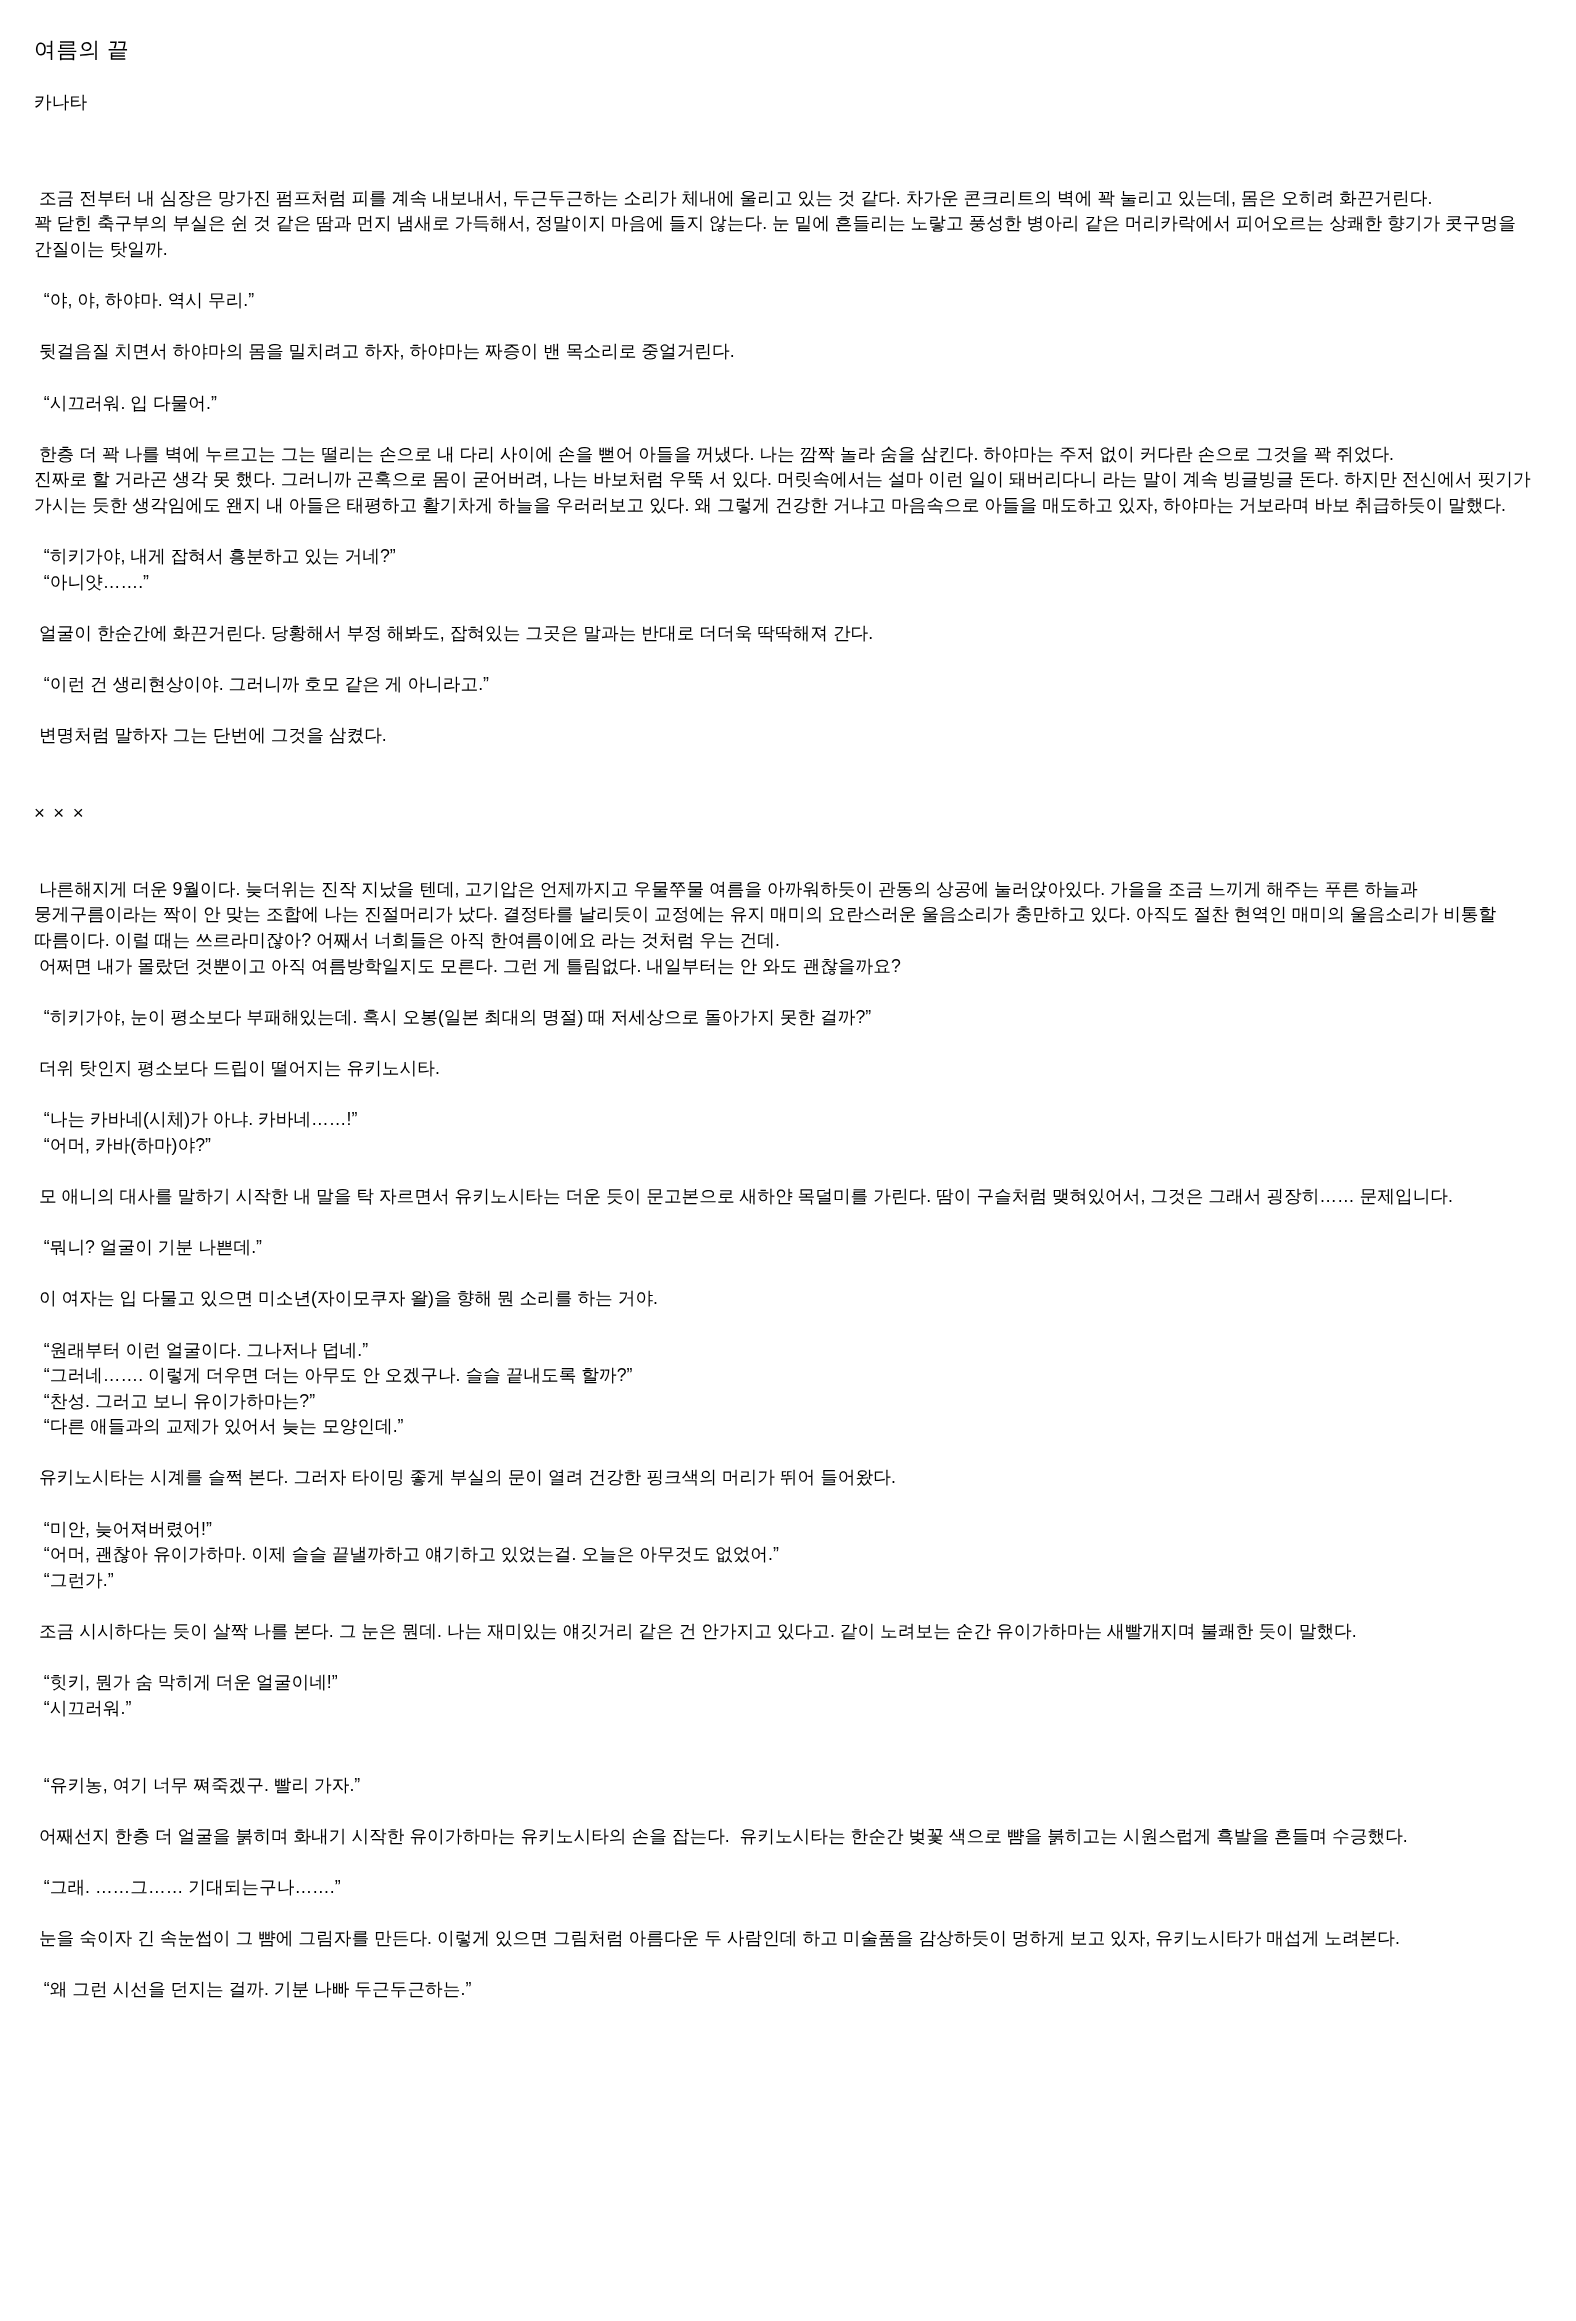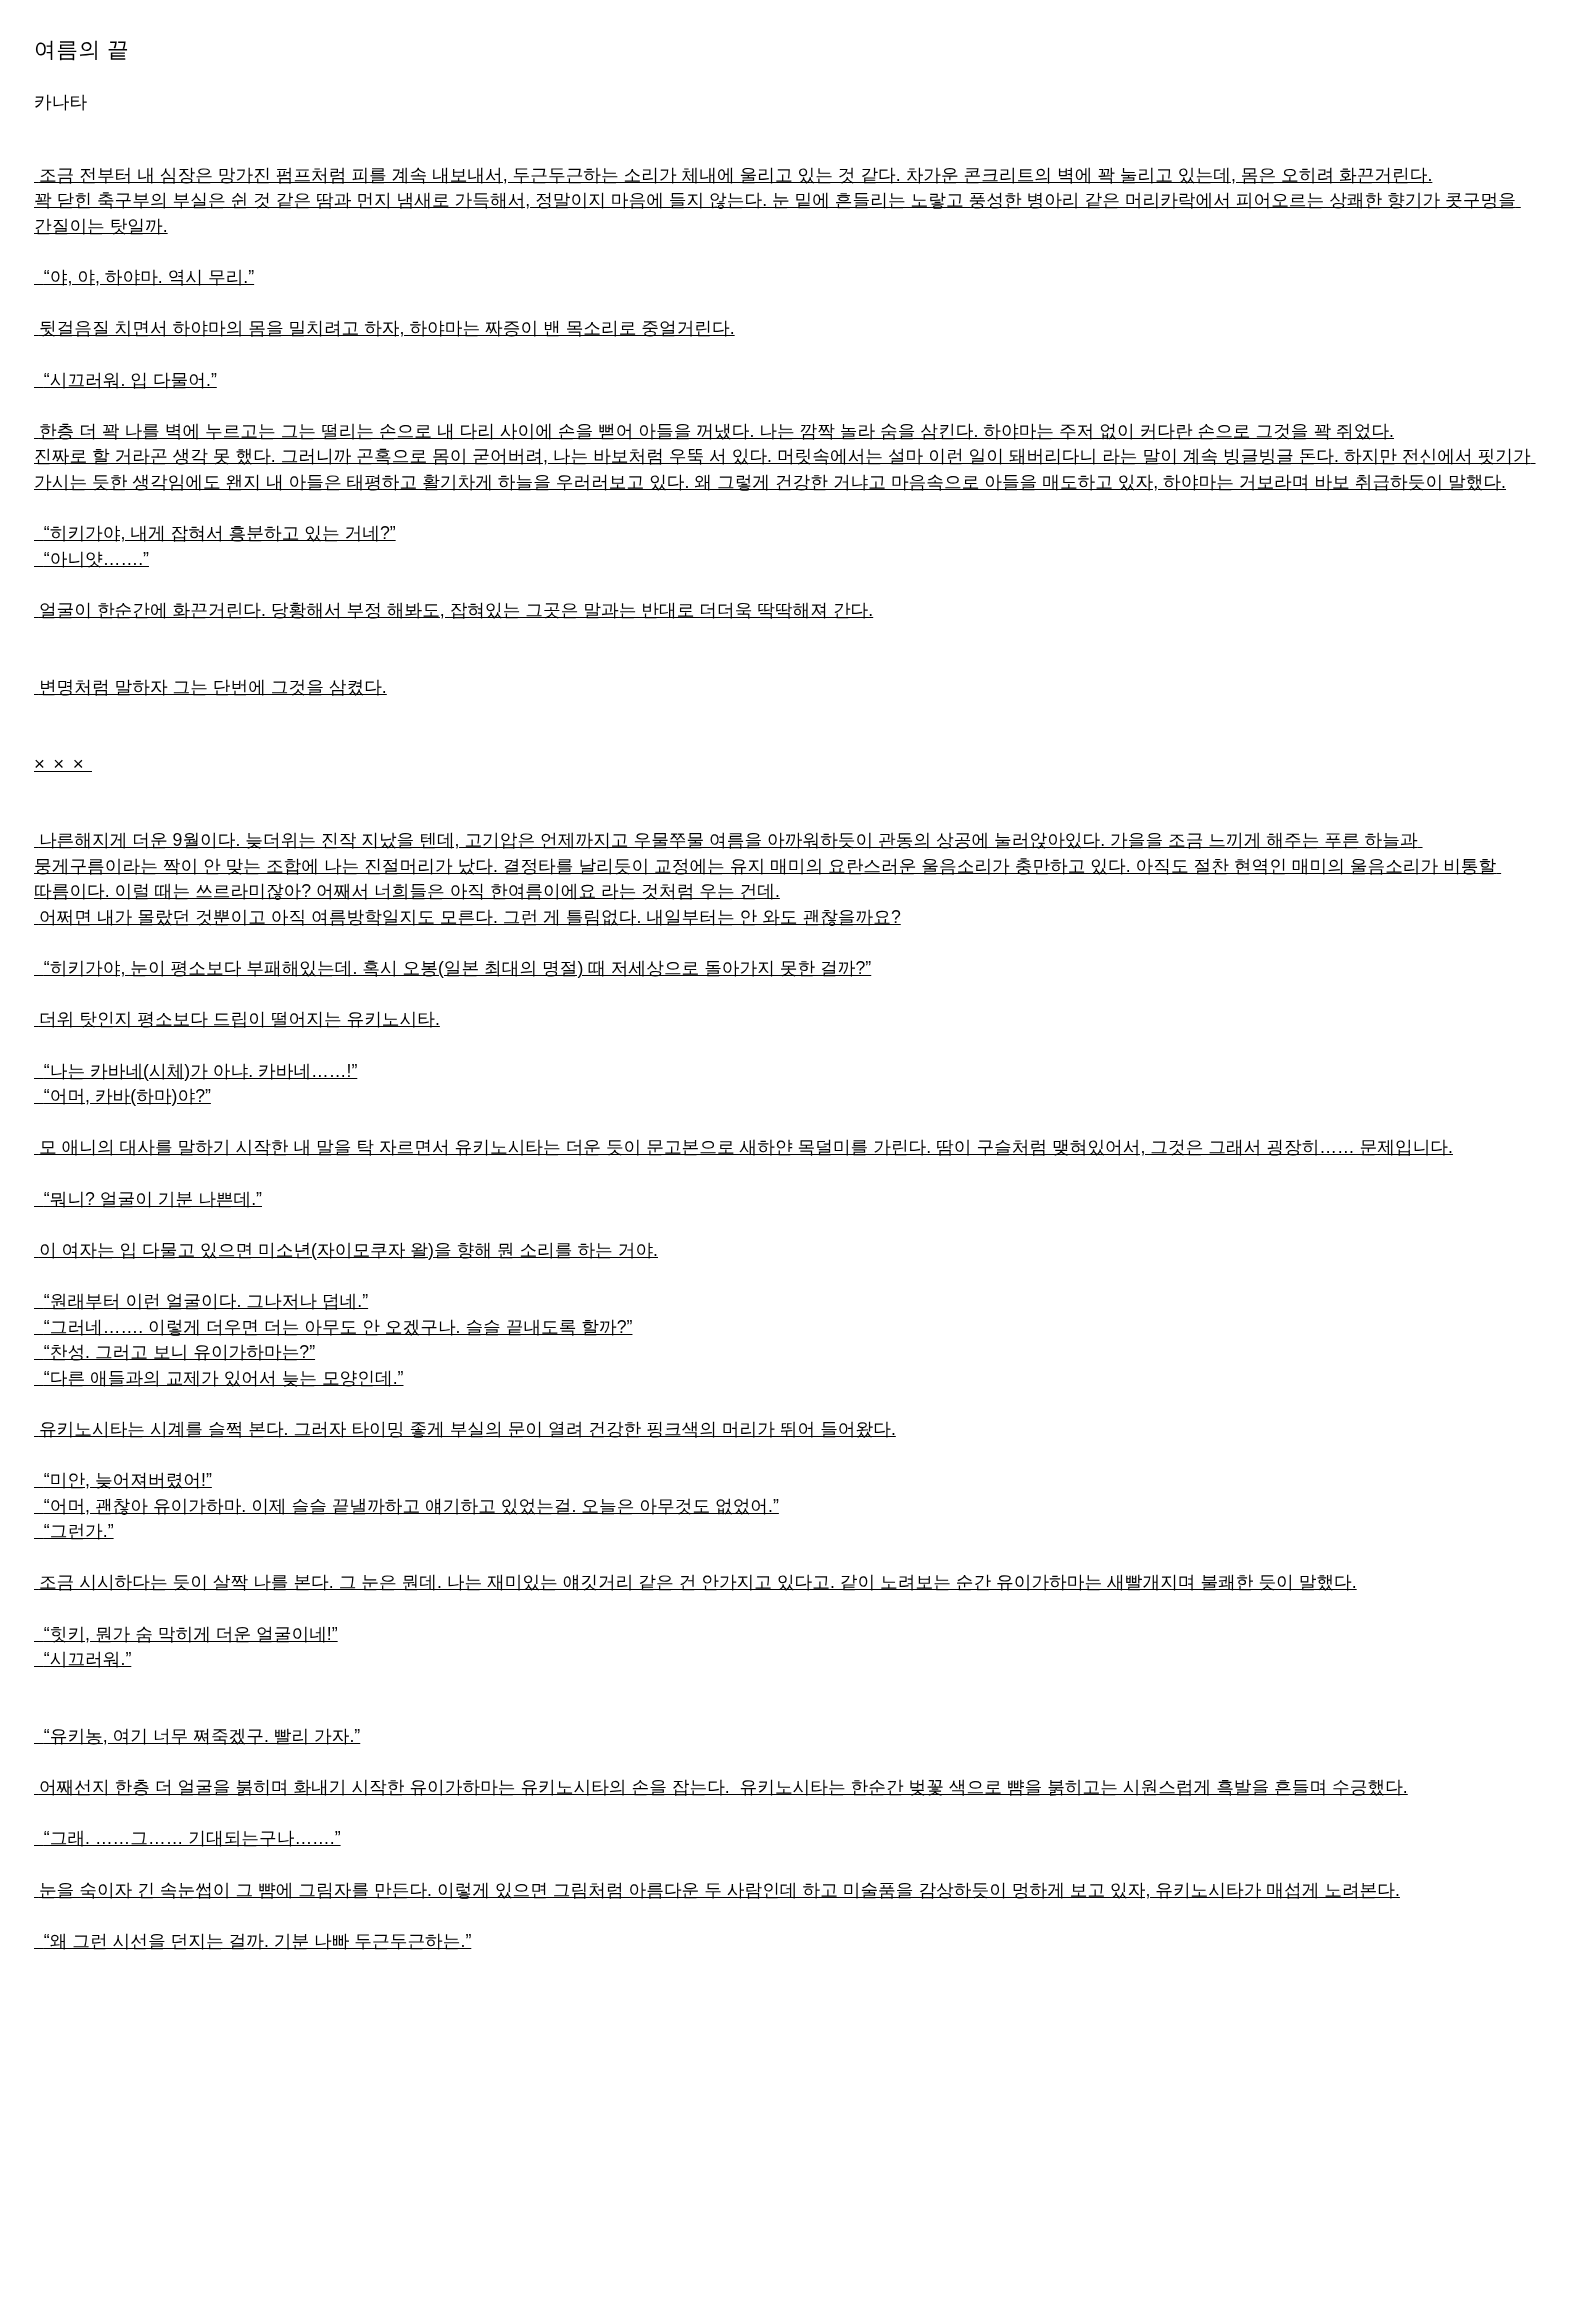--- a/index.html
+++ b/index.html
@@ -24,22 +24,21 @@
     letter-spacing: 0.5px;
   }
   .author {
     font-size: 17.7px;
     line-height: 25.6px;
     text-align: left;
     padding-right: 148px;
     margin-top: 27.6px;
   }
   .doc-body {
-    margin-top: 47px;
-    text-decoration: underline;
+    margin-top: 70px;
   }
   .line {
     font-size: 17.7px;
     line-height: 25.6px;
     min-height: 25.6px;
     white-space: pre-wrap;
     word-break: keep-all;
     overflow-wrap: break-word;
   }
   .line.divider {
@@ -64,20 +63,21 @@
       <div class="line">  “시끄러워. 입 다물어.”</div>
       <div class="line"></div>
       <div class="line"> 한층 더 꽉 나를 벽에 누르고는 그는 떨리는 손으로 내 다리 사이에 손을 뻗어 아들을 꺼냈다. 나는 깜짝 놀라 숨을 삼킨다. 하야마는 주저 없이 커다란 손으로 그것을 꽉 쥐었다.</div>
       <div class="line">진짜로 할 거라곤 생각 못 했다. 그러니까 곤혹으로 몸이 굳어버려, 나는 바보처럼 우뚝 서 있다. 머릿속에서는 설마 이런 일이 돼버리다니 라는 말이 계속 빙글빙글 돈다. 하지만 전신에서 핏기가 가시는 듯한 생각임에도 왠지 내 아들은 태평하고 활기차게 하늘을 우러러보고 있다. 왜 그렇게 건강한 거냐고 마음속으로 아들을 매도하고 있자, 하야마는 거보라며 바보 취급하듯이 말했다.</div>
       <div class="line"></div>
       <div class="line">  “히키가야, 내게 잡혀서 흥분하고 있는 거네?”</div>
       <div class="line">  “아니얏…….”</div>
       <div class="line"></div>
       <div class="line"> 얼굴이 한순간에 화끈거린다. 당황해서 부정 해봐도, 잡혀있는 그곳은 말과는 반대로 더더욱 딱딱해져 간다.</div>
       <div class="line"></div>
+      <div class="line">  “이런 건 생리현상이야. 그러니까 호모 같은 게 아니라고.”</div>
       <div class="line"></div>
       <div class="line"> 변명처럼 말하자 그는 단번에 그것을 삼켰다.</div>
       <div class="line"></div>
       <div class="line"></div>
       <div class="line divider">×××</div>
       <div class="line"></div>
       <div class="line"></div>
       <div class="line"> 나른해지게 더운 9월이다. 늦더위는 진작 지났을 텐데, 고기압은 언제까지고 우물쭈물 여름을 아까워하듯이 관동의 상공에 눌러앉아있다. 가을을 조금 느끼게 해주는 푸른 하늘과 뭉게구름이라는 짝이 안 맞는 조합에 나는 진절머리가 났다. 결정타를 날리듯이 교정에는 유지 매미의 요란스러운 울음소리가 충만하고 있다. 아직도 절찬 현역인 매미의 울음소리가 비통할 따름이다. 이럴 때는 쓰르라미잖아? 어째서 너희들은 아직 한여름이에요 라는 것처럼 우는 건데.</div>
       <div class="line"> 어쩌면 내가 몰랐던 것뿐이고 아직 여름방학일지도 모른다. 그런 게 틀림없다. 내일부터는 안 와도 괜찮을까요?</div>
       <div class="line"></div>

